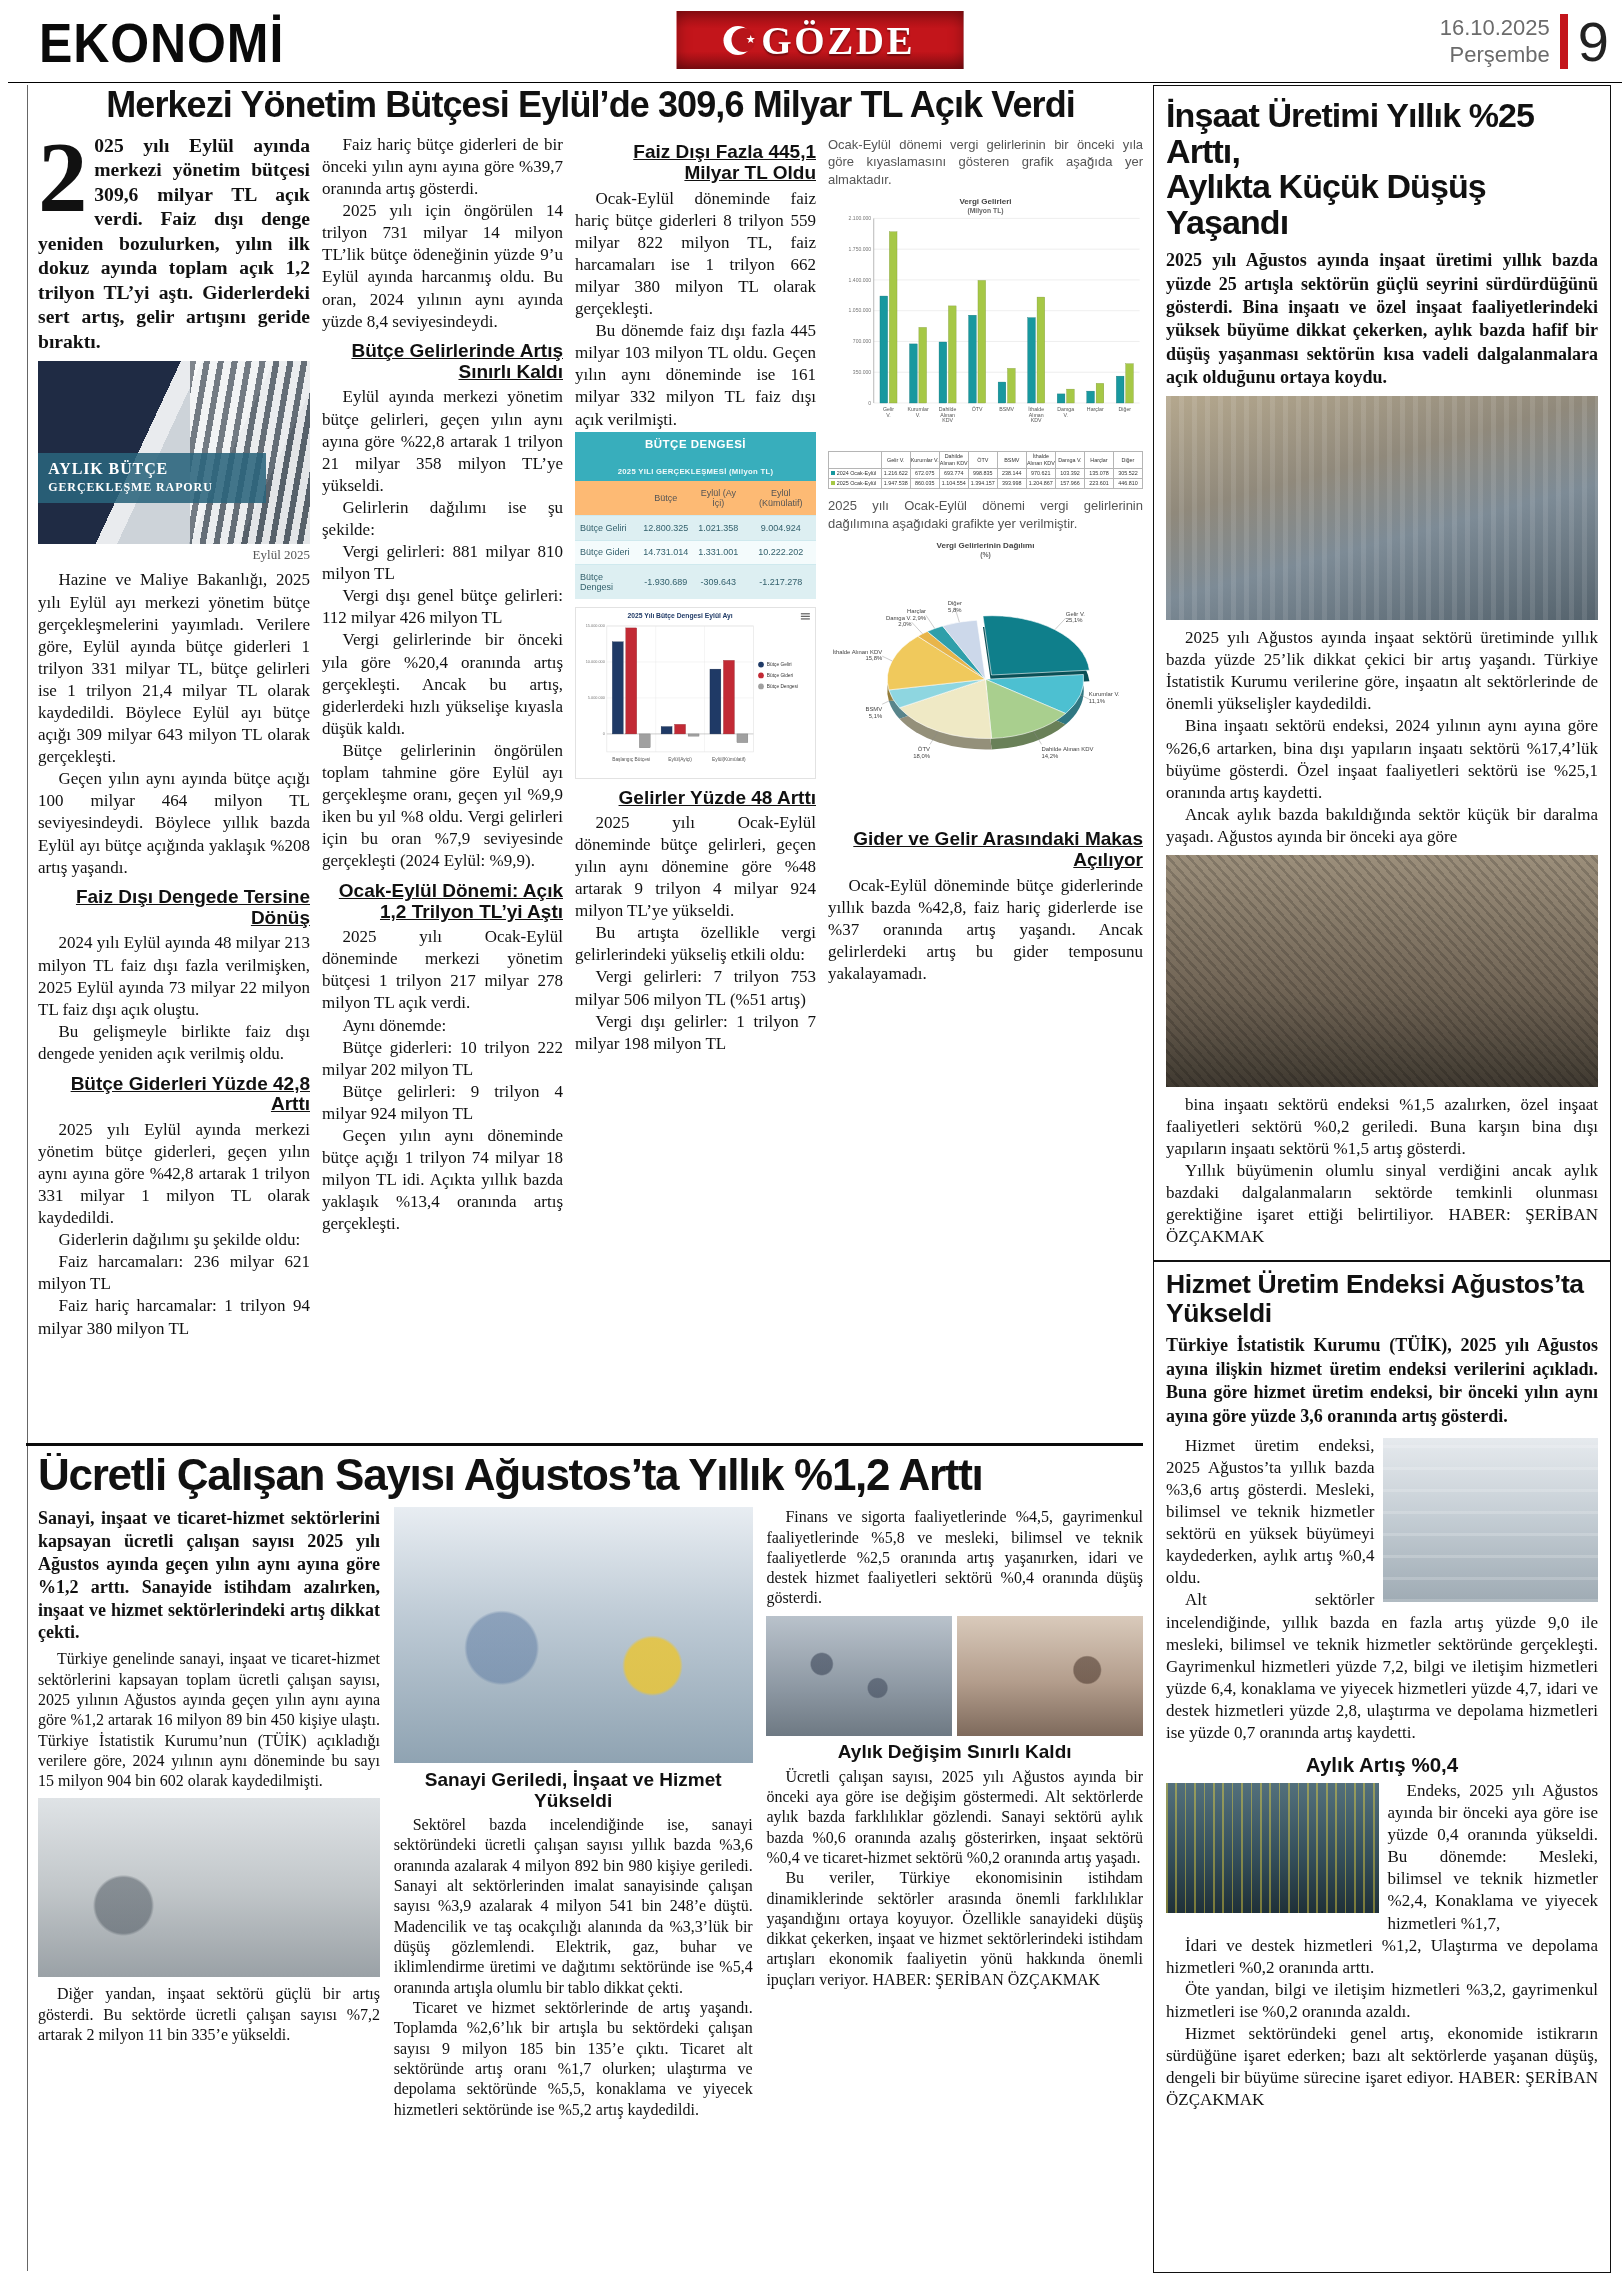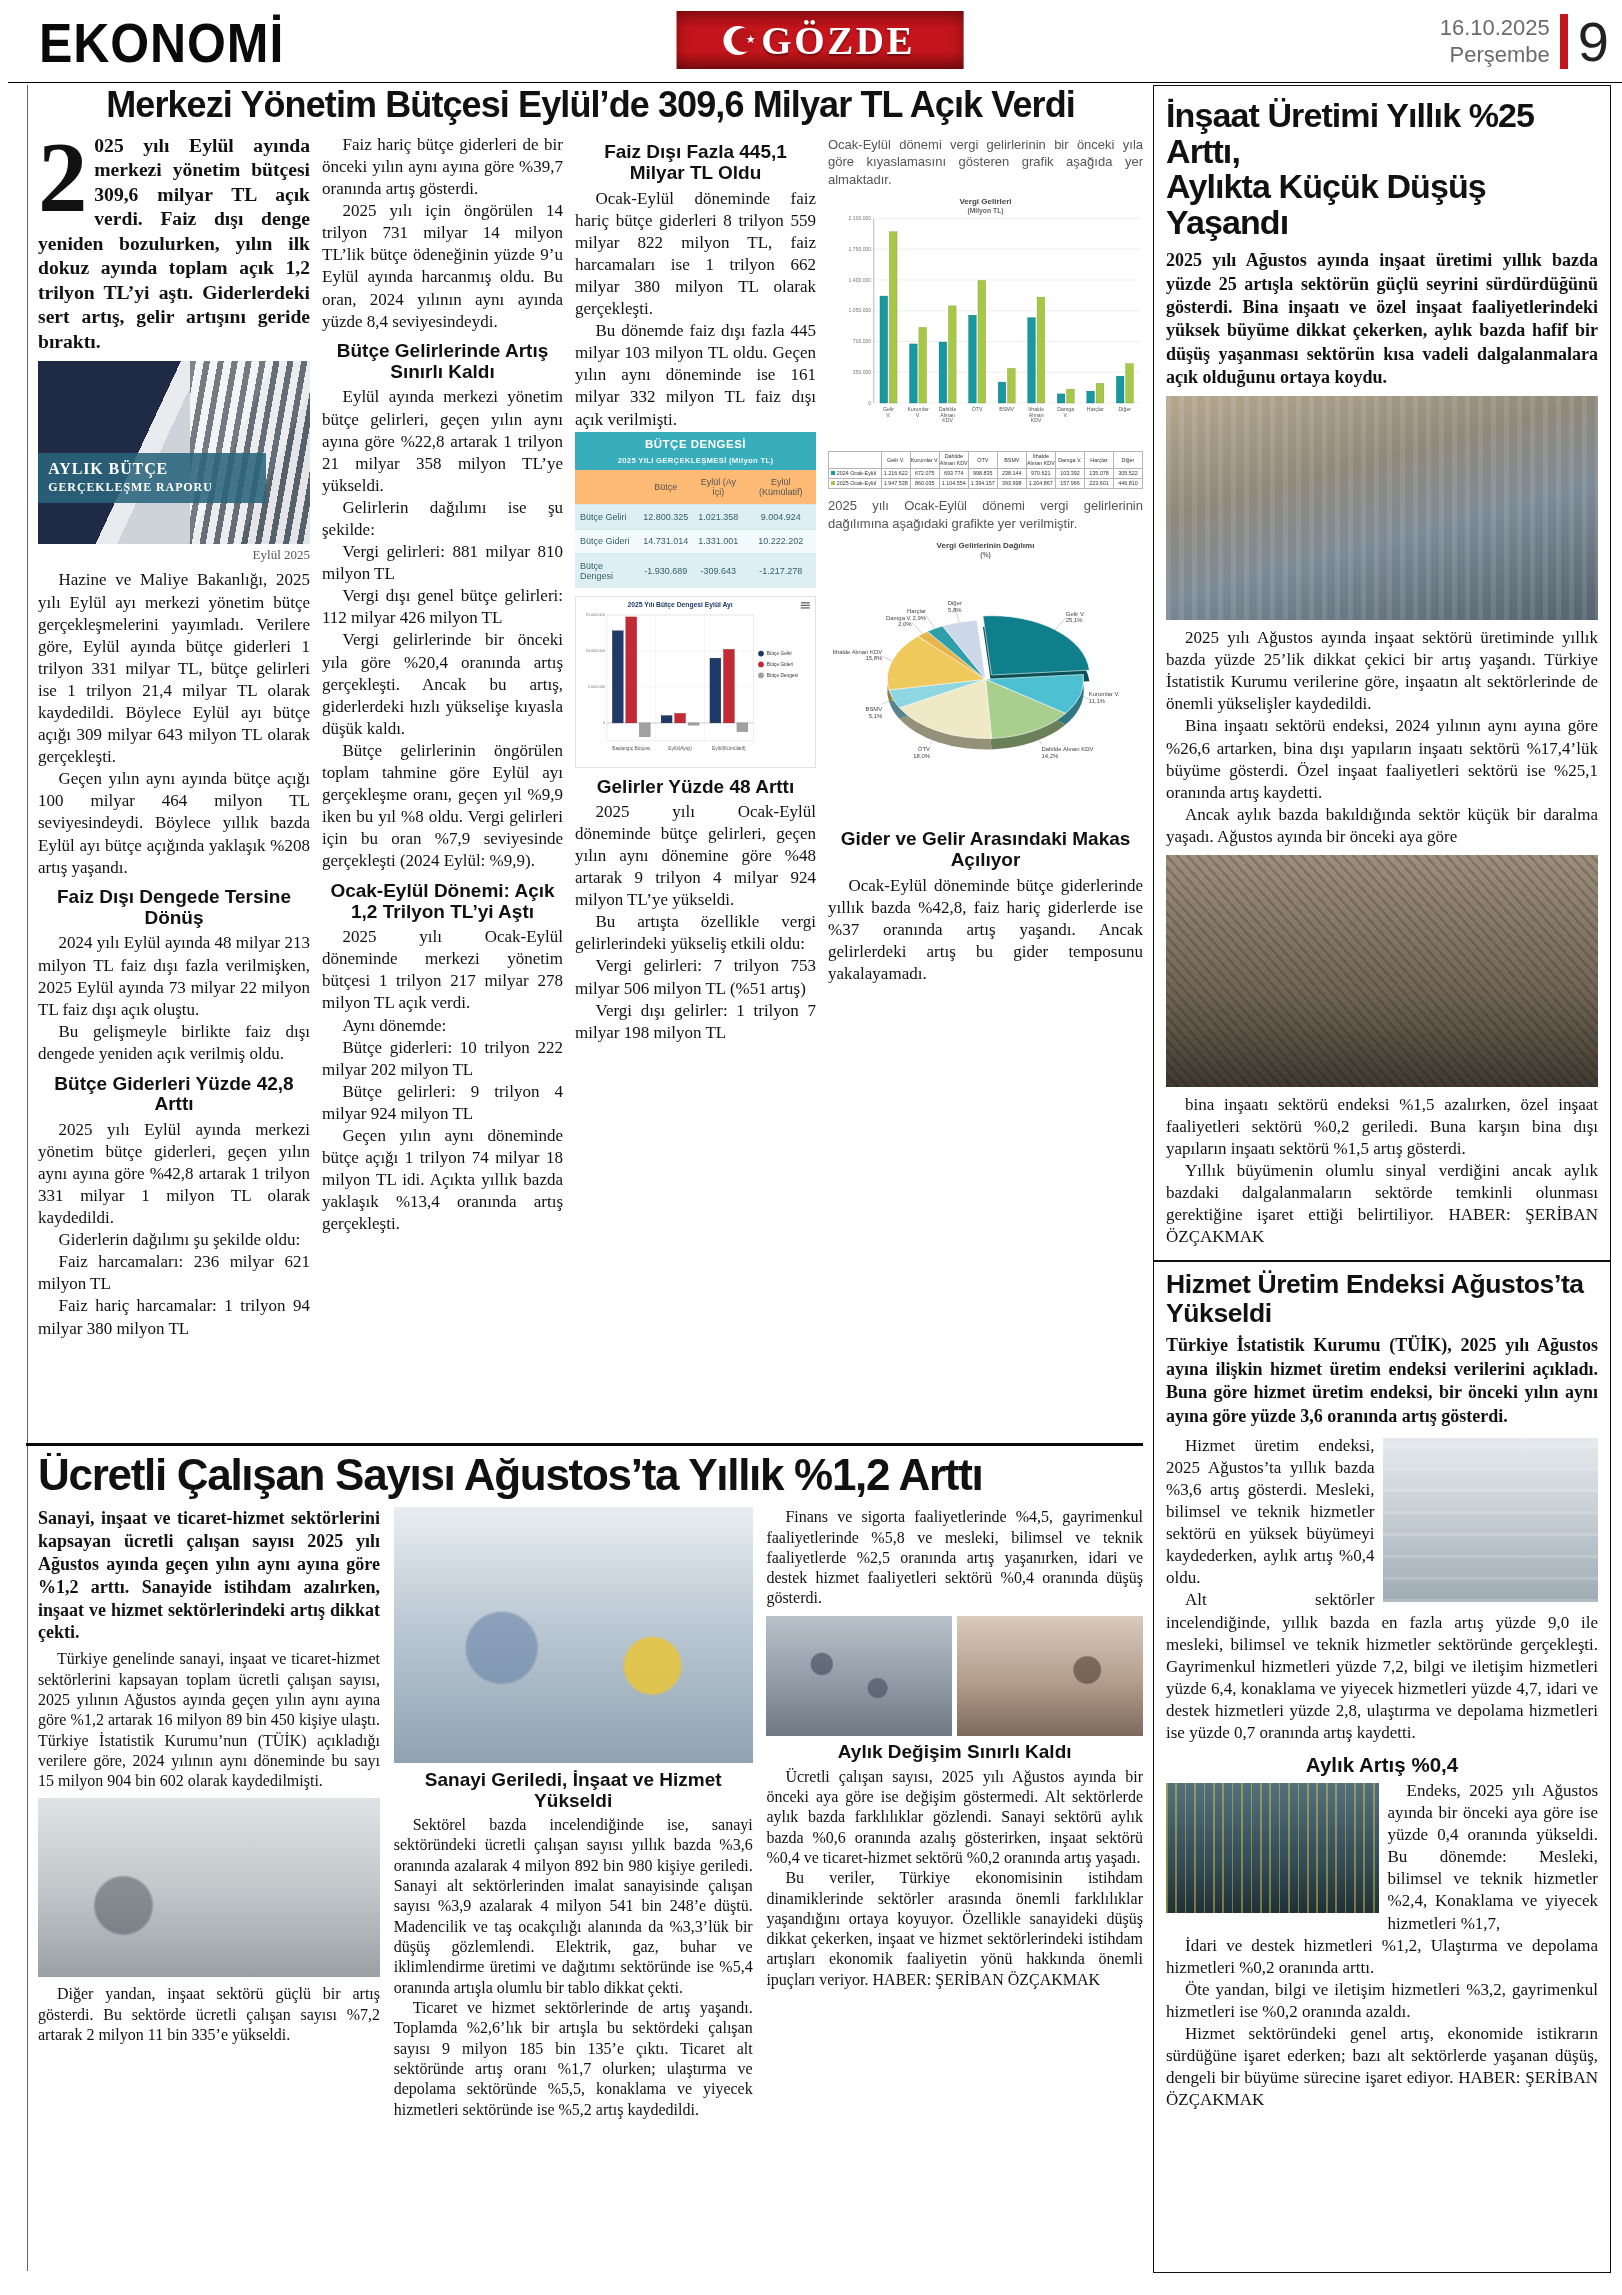--- a/index.html
+++ b/index.html
@@ -30,42 +30,42 @@
   
   #top-article h1{font:700 36px/1.02 "Liberation Sans",sans-serif;letter-spacing:-0.9px;text-align:center;margin:0 0 10.2px;}
   .cols{display:flex;gap:12px;}
   .c1{width:272px;flex:0 0 auto;}
   .c2{width:241px;flex:0 0 auto;}
   .c3{width:241px;flex:0 0 auto;}
   .c4{flex:1;min-width:0;}
   .bp{font:17px/1.3 "Liberation Serif",serif;text-align:justify;text-indent:20.5px;margin:0;}
   .lede-p{font:700 19.6px/1.25 "Liberation Serif",serif;text-align:justify;margin:0 0 6.8px;}
   .dropcap{float:left;font:700 99px/0.76 "Liberation Serif",serif;padding:5.1px 6.8px 0 0;}
-  .subhead{font:700 19px/1.1 "Liberation Sans",sans-serif;text-align:center;margin:8.5px 0 3.4px;}
+  .subhead{font:700 19px/1.1 "Liberation Sans",sans-serif;text-align:right;margin:8.5px 0 3.4px;text-decoration:underline;}
   .report-cover{margin:5.1px 0 6.8px;}
   .cover-art{height:183px;position:relative;overflow:hidden;
      background:linear-gradient(115deg,#1f2b44 0 40%,#e9ebee 40% 46%,#cdd3d9 46% 66%,#aeb7bf 66% 80%,#8f99a2 80%);}
   .cover-art::after{content:"";position:absolute;right:-17px;top:0;width:137px;height:100%;
      background:repeating-linear-gradient(100deg,rgba(40,50,60,.55) 0 6px,rgba(255,255,255,.75) 6px 13.7px);}
   .cover-band{position:absolute;left:0;right:16%;top:50%;background:rgba(42,100,124,.88);color:#fff;
      padding:7.7px 10.2px;font-family:Liberation Serif, serif;z-index:2;}
   .cover-band .l1{font-weight:700;font-size:16px;letter-spacing:0.9px;}
   .cover-band .l2{font-weight:700;font-size:12px;letter-spacing:0.9px;margin-top:1.7px;}
   .report-cover figcaption{font:13px "Liberation Serif",serif;color:#555;text-align:right;margin-top:2.6px;}
   .chart-note{font:13px/1.35 "Liberation Sans",sans-serif;color:#555;text-align:justify;margin:1.7px 0 5.1px;}
   .chart-card{margin:1.7px 0 8.5px;background:#fff;}
   
   .vt{width:100%;border-collapse:collapse;table-layout:fixed;font:5.4px/1.3 "Liberation Sans",sans-serif;color:#333;}
   .vt th,.vt td{border:0.4px solid #b5b5b5;padding:0.9px 0;text-align:center;overflow:hidden;font-weight:400;}
   .vt th:first-child,.vt td:first-child{width:50px;text-align:left;padding-left:1.7px;}
   .sw{display:inline-block;width:4.3px;height:4.3px;margin:0 1.7px 0 0;}
   
   .bt-head{background:#38aebc;color:#fff;text-align:center;padding:6px 3.4px 5.1px;}
   .bt-title{font:700 11.5px "Liberation Sans",sans-serif;letter-spacing:0.5px;}
-  .bt-sub{font:700 7.7px "Liberation Sans",sans-serif;opacity:.92;margin-top:6px;letter-spacing:0.3px;}
+  .bt-sub{font:700 7.7px "Liberation Sans",sans-serif;opacity:.92;margin-top:17px;letter-spacing:0.3px;}
   table.bt{width:100%;border-collapse:collapse;font:9px "Liberation Sans",sans-serif;color:#33606c;}
   table.bt th{font-weight:400;color:#555;padding:6.8px 2.6px;text-align:center;background:#fdba74;}
   table.bt td{padding:6.8px 2.6px;text-align:center;border-top:0.9px solid #cfe9ee;}
   table.bt td:first-child{text-align:left;padding-left:5.1px;}
   table.bt tr.odd td{background:#ddeff2;}
   table.bt tr.even td{background:#f4fbfc;}
   .dg-card{border:0.9px solid #e2e2e2;}
   
   .ct{font:700 9.5px "Liberation Sans",sans-serif;fill:#444;}
   .cst{font:700 8px "Liberation Sans",sans-serif;fill:#666;}

